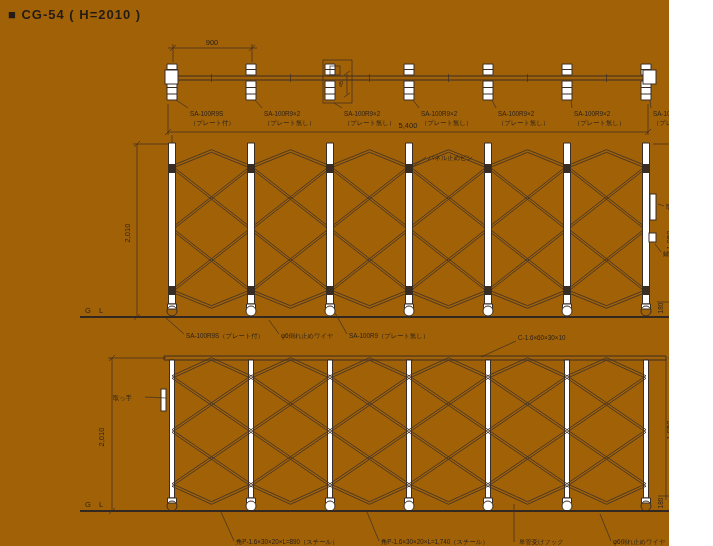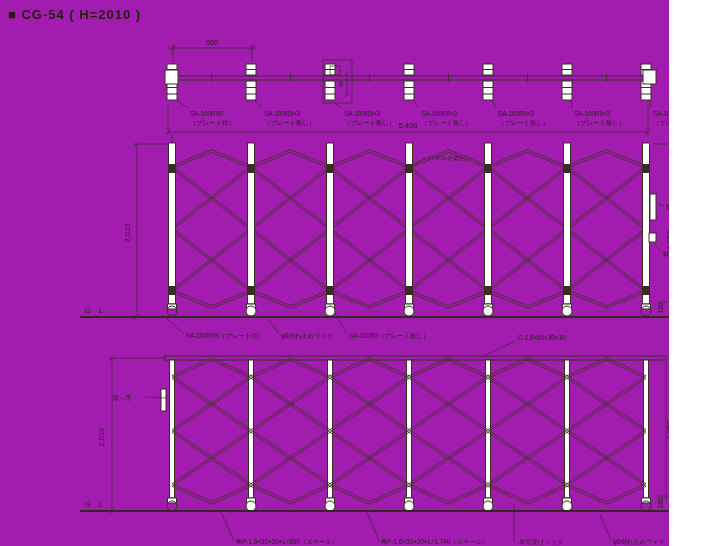--- a/index.html
+++ b/index.html
@@ -1,16 +1,16 @@
 <!DOCTYPE html>
 <html lang="ja"><head>
 <meta charset="utf-8">
 <style>
   html,body{margin:0;padding:0;background:#ffffff;}
-  .stage{position:relative;width:669px;height:546px;background:#a21caf;overflow:hidden;
+  .stage{position:relative;width:669px;height:546px;background:#a16207;overflow:hidden;
          font-family:"Liberation Sans","DejaVu Sans",sans-serif;}
   svg{display:block;}
   text{fill:#2a211b;font-family:"Liberation Sans","DejaVu Sans",sans-serif;}
   .t-title{font-size:13px;font-weight:bold;letter-spacing:1px;fill:#241b15;}
   .t-dim{font-size:7.5px;}
   .t-dim-s{font-size:6.5px;}
   .t-dim-xs{font-size:5.5px;}
   .t-lbl{font-size:6.3px;}
   .t-gl{font-size:7.5px;letter-spacing:3px;}
   .ln{stroke:#3a2d24;stroke-width:1;fill:none;}

